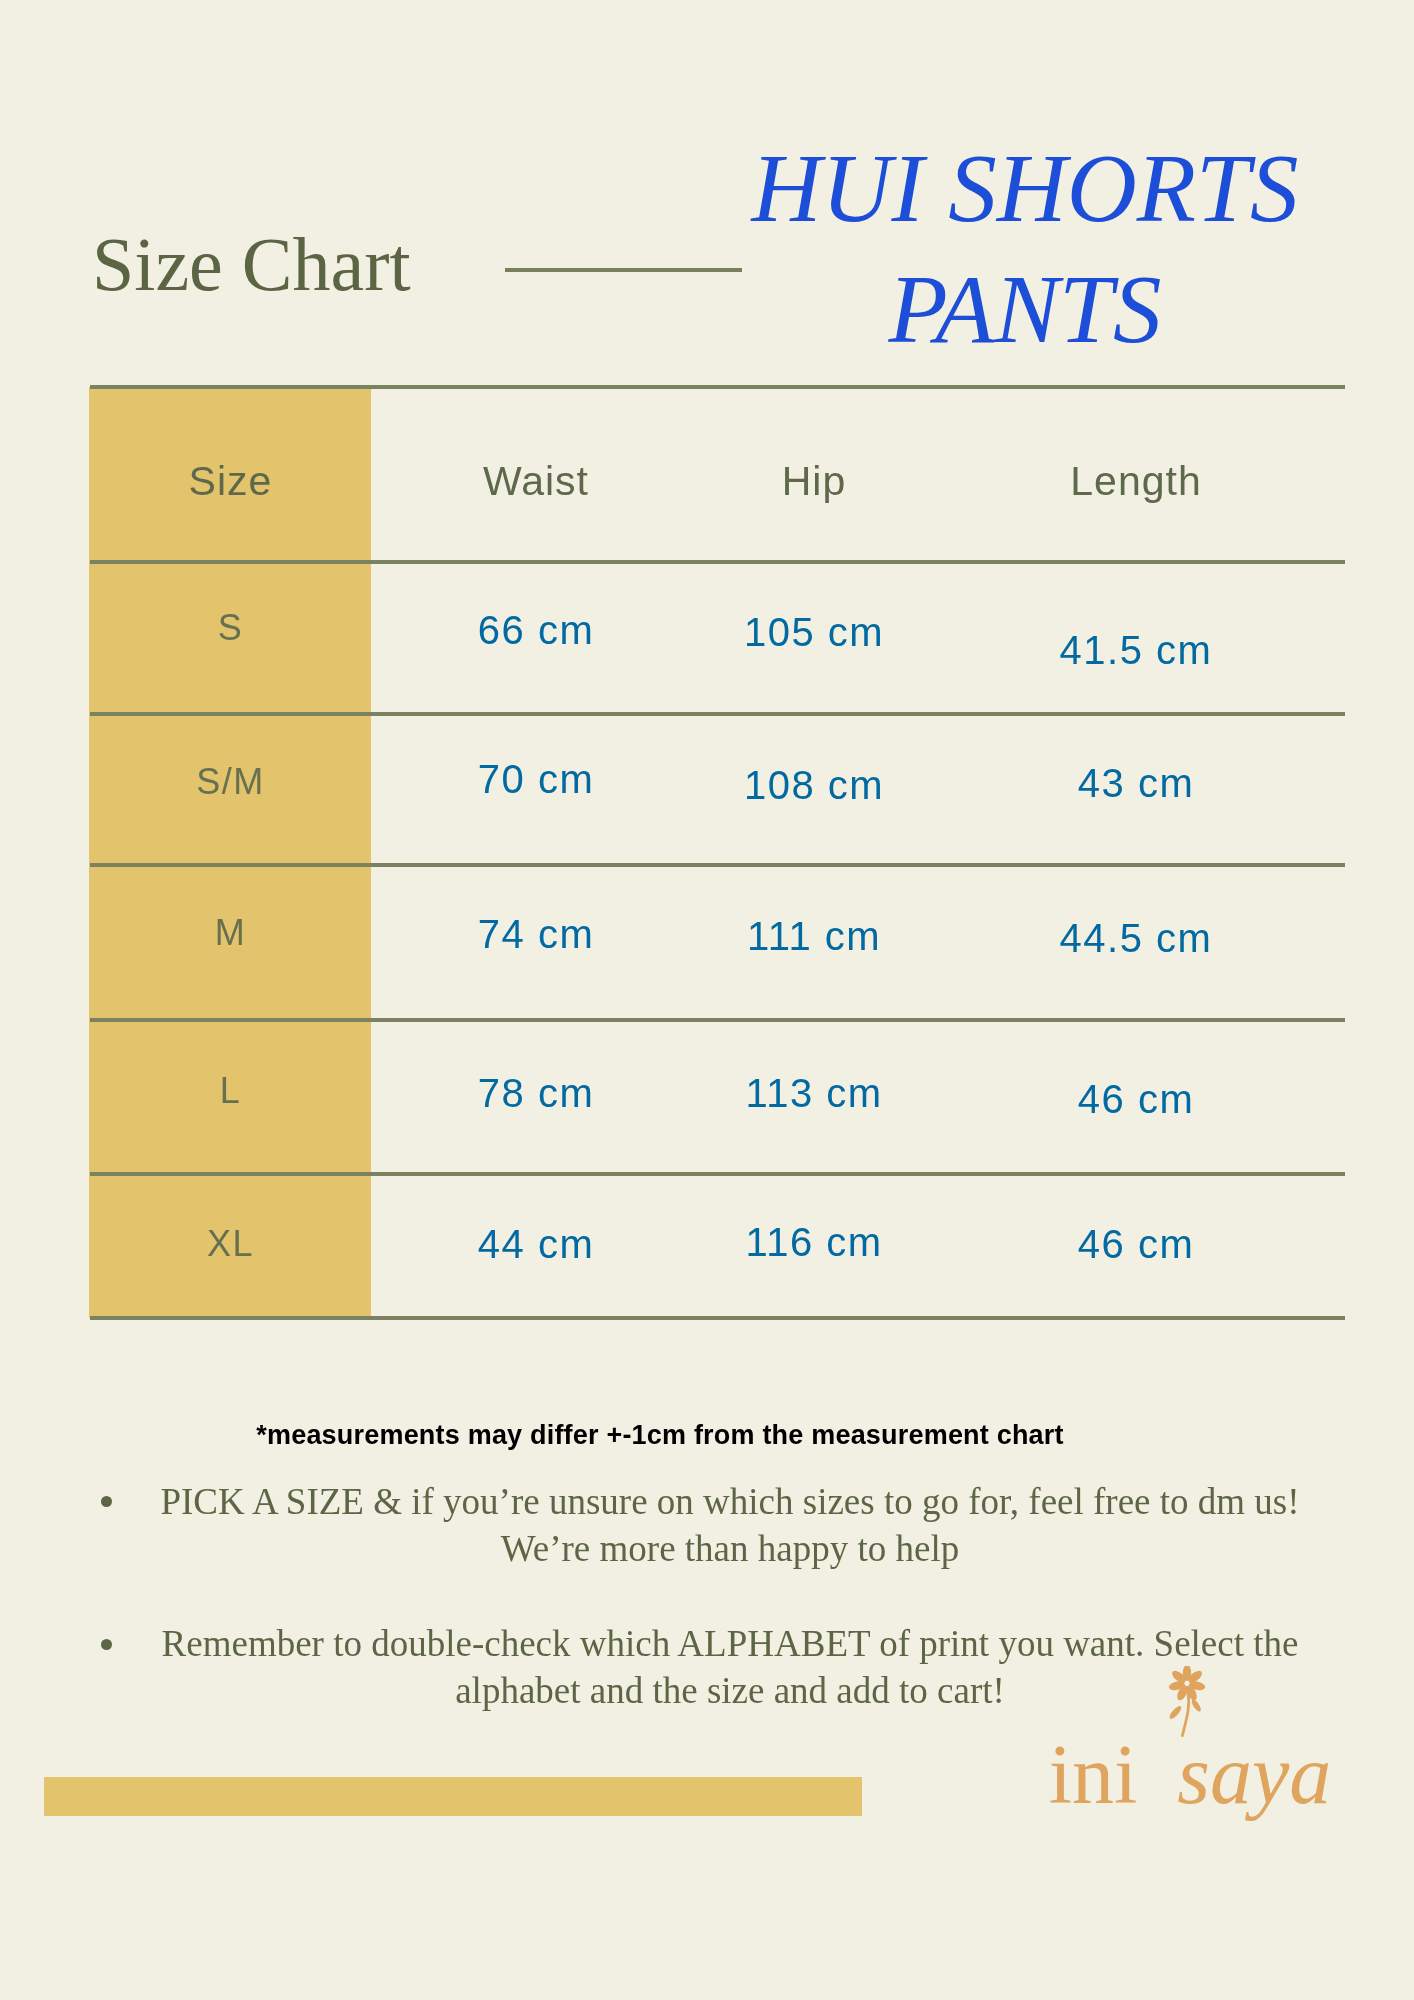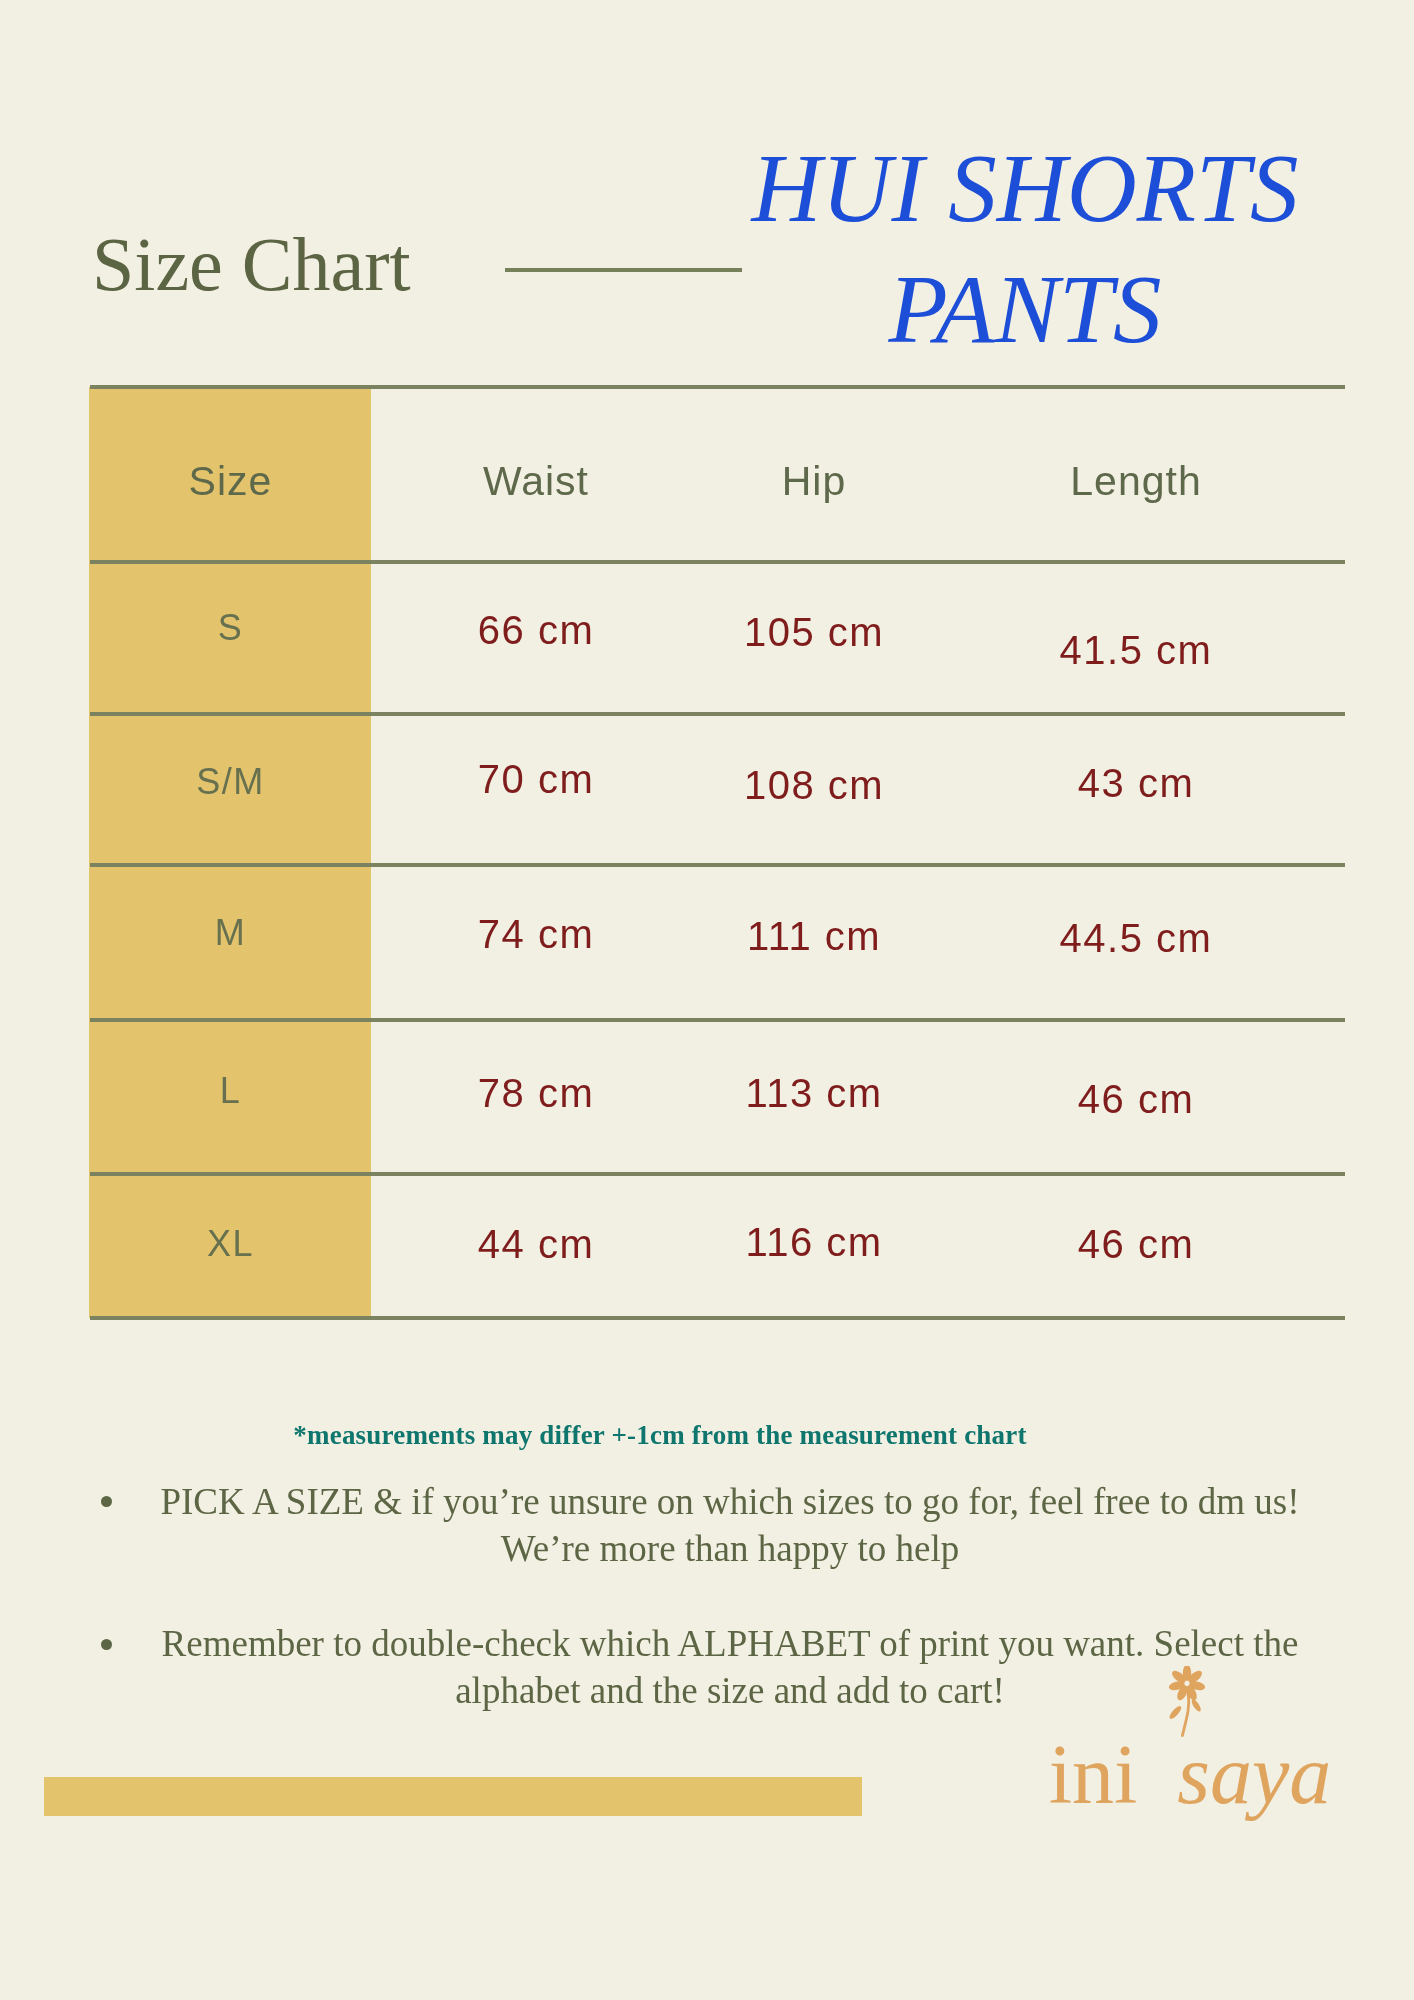--- a/index.html
+++ b/index.html
@@ -35,33 +35,33 @@
   }
   .tgrid{
     position:absolute;left:0;top:0;width:1255px;height:935px;
     display:grid;
     grid-template-columns:281px 330px 226px 418px;
     grid-template-rows:175px 152px 151px 155px 154px 148px;
   }
   .cell{
     display:flex;align-items:center;justify-content:center;
     font-family:"Liberation Sans", sans-serif;
-    color:#7f1d1d;letter-spacing:1.5px;font-size:40px;font-weight:400;
+    color:#0369a1;letter-spacing:1.5px;font-size:40px;font-weight:400;
   }
   .cell.hdr{color:#5e684a;font-size:41px;transform:translateY(9px);letter-spacing:1px;}
   .cell.sz{font-size:36px;color:#67704f;}
   
   .j-u8{transform:translateY(-8px);} .j-u6{transform:translateY(-6px);}
   .j-u4{transform:translateY(-4px);} .j-u2{transform:translateY(-2px);}
   .j-d14{transform:translateY(14px);} .j-d4{transform:translateY(4px);}
   
   .disclaimer{
     position:absolute;left:0;top:1420px;width:1320px;text-align:center;
-    font-family:Liberation Serif, serif;font-weight:bold;
-    font-size:27px;color:#0f766e;letter-spacing:0.2px;
+    font-family:Liberation Sans, sans-serif;font-weight:bold;
+    font-size:27px;color:#000000;letter-spacing:0.2px;
   }
   .bullet-block{
     position:absolute;left:150px;width:1160px;text-align:center;
     font-size:37px;line-height:47px;color:#5c6644;
   }
   .bullet-1{top:1478px;}
   .bullet-2{top:1620px;}
   .bullet-dot{
     position:absolute;left:101px;width:11px;height:11px;border-radius:50%;
     background:#5c6644;

